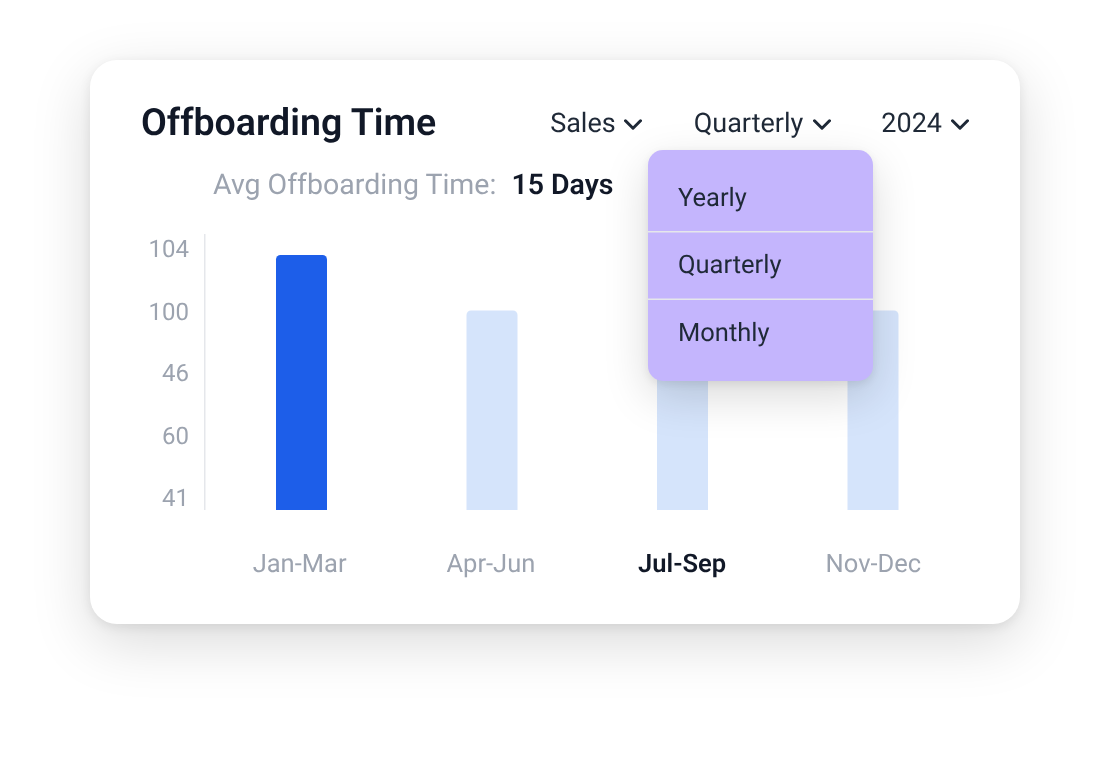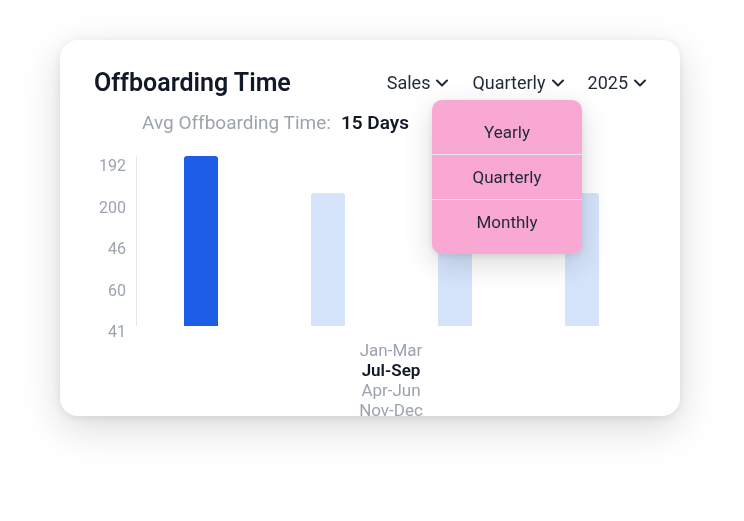--- a/index.html
+++ b/index.html
@@ -26,21 +26,21 @@
     justify-content: space-between;
     margin-bottom: 14px;
   }
   .title {
     font-size: 25px;
     font-weight: 600;
     color: #111827;
   }
   .filters {
     display: flex;
-    gap: 24px;
+    gap: 34px;
     align-items: center;
   }
   .filter {
     display: flex;
     align-items: center;
     gap: 6px;
     font-size: 18px;
     color: #1F2937;
     cursor: pointer;
   }
@@ -94,44 +94,42 @@
     justify-content: center;
     align-items: flex-end;
     height: 100%;
   }
   .bar {
     width: 34px;
     border-radius: 3px 3px 0 0;
   }
   .x-axis {
     display: flex;
-    margin-top: 14px;
-    flex-direction: column;
+    margin-top: 26px;
   }
   .x-label {
     flex: 1;
     text-align: center;
     font-size: 17px;
     color: #9CA3AF;
   }
   .x-label.highlight {
     color: #111827;
     font-weight: 600;
   }
   .dropdown {
     position: absolute;
     top: 60px;
     right: 98px;
     width: 150px;
-    background: #f9a8d4;
+    background: #c4b5fd;
     border-radius: 10px;
     box-shadow: 0 10px 30px rgba(0,0,0,0.15), 0 2px 6px rgba(0,0,0,0.08);
     padding: 10px 0;
     z-index: 5;
-    text-align: center;
   }
   .dropdown-item {
     padding: 12px 20px;
     font-size: 17px;
     color: #1F2937;
     cursor: pointer;
   }
   .dropdown-item + .dropdown-item {
     border-top: 1px solid #E5E7EB;
   }
@@ -154,39 +152,39 @@
       </div>
       <div class="filter">
         <span>Quarterly</span>
         <span>
           <svg width="12" height="8" viewBox="0 0 12 8">
               <path d="M1 1.5 L6 6.5 L11 1.5" stroke="#1F2937" stroke-width="2" fill="none" stroke-linecap="round" stroke-linejoin="round"></path>
             </svg>
         </span>
       </div>
       <div class="filter">
-        <span>2025</span>
+        <span>2024</span>
         <span>
           <svg width="12" height="8" viewBox="0 0 12 8">
               <path d="M1 1.5 L6 6.5 L11 1.5" stroke="#1F2937" stroke-width="2" fill="none" stroke-linecap="round" stroke-linejoin="round"></path>
             </svg>
         </span>
       </div>
     </div>
   </div>
 
   <div class="subtitle-row">
     <span class="subtitle-label">Avg Offboarding Time:</span>
     <span class="subtitle-value">15 Days</span>
   </div>
 
   <div class="chart-area">
     <div class="y-axis">
-      <span>192</span>
-      <span>200</span>
+      <span>104</span>
+      <span>100</span>
       <span>46</span>
       <span>60</span>
       <span>41</span>
     </div>
     <div class="plot-wrap">
       <div class="plot" id="plot">
           <div class="bar-slot">
             <div class="bar" style="height: 170.2px; background: rgb(29, 94, 233);"></div>
           </div>
           <div class="bar-slot">
@@ -194,22 +192,22 @@
           </div>
           <div class="bar-slot">
             <div class="bar" style="height: 133.2px; background: rgb(213, 228, 251);"></div>
           </div>
           <div class="bar-slot">
             <div class="bar" style="height: 133.2px; background: rgb(213, 228, 251);"></div>
           </div>
         </div>
       <div class="x-axis" id="x-axis">
           <div class="x-label">Jan-Mar</div>
+          <div class="x-label">Apr-Jun</div>
           <div class="x-label highlight">Jul-Sep</div>
-          <div class="x-label">Apr-Jun</div>
           <div class="x-label">Nov-Dec</div>
         </div>
     </div>
   </div>
 
   <div class="dropdown">
     <div class="dropdown-item">Yearly</div>
     <div class="dropdown-item">Quarterly</div>
     <div class="dropdown-item">Monthly</div>
   </div>

